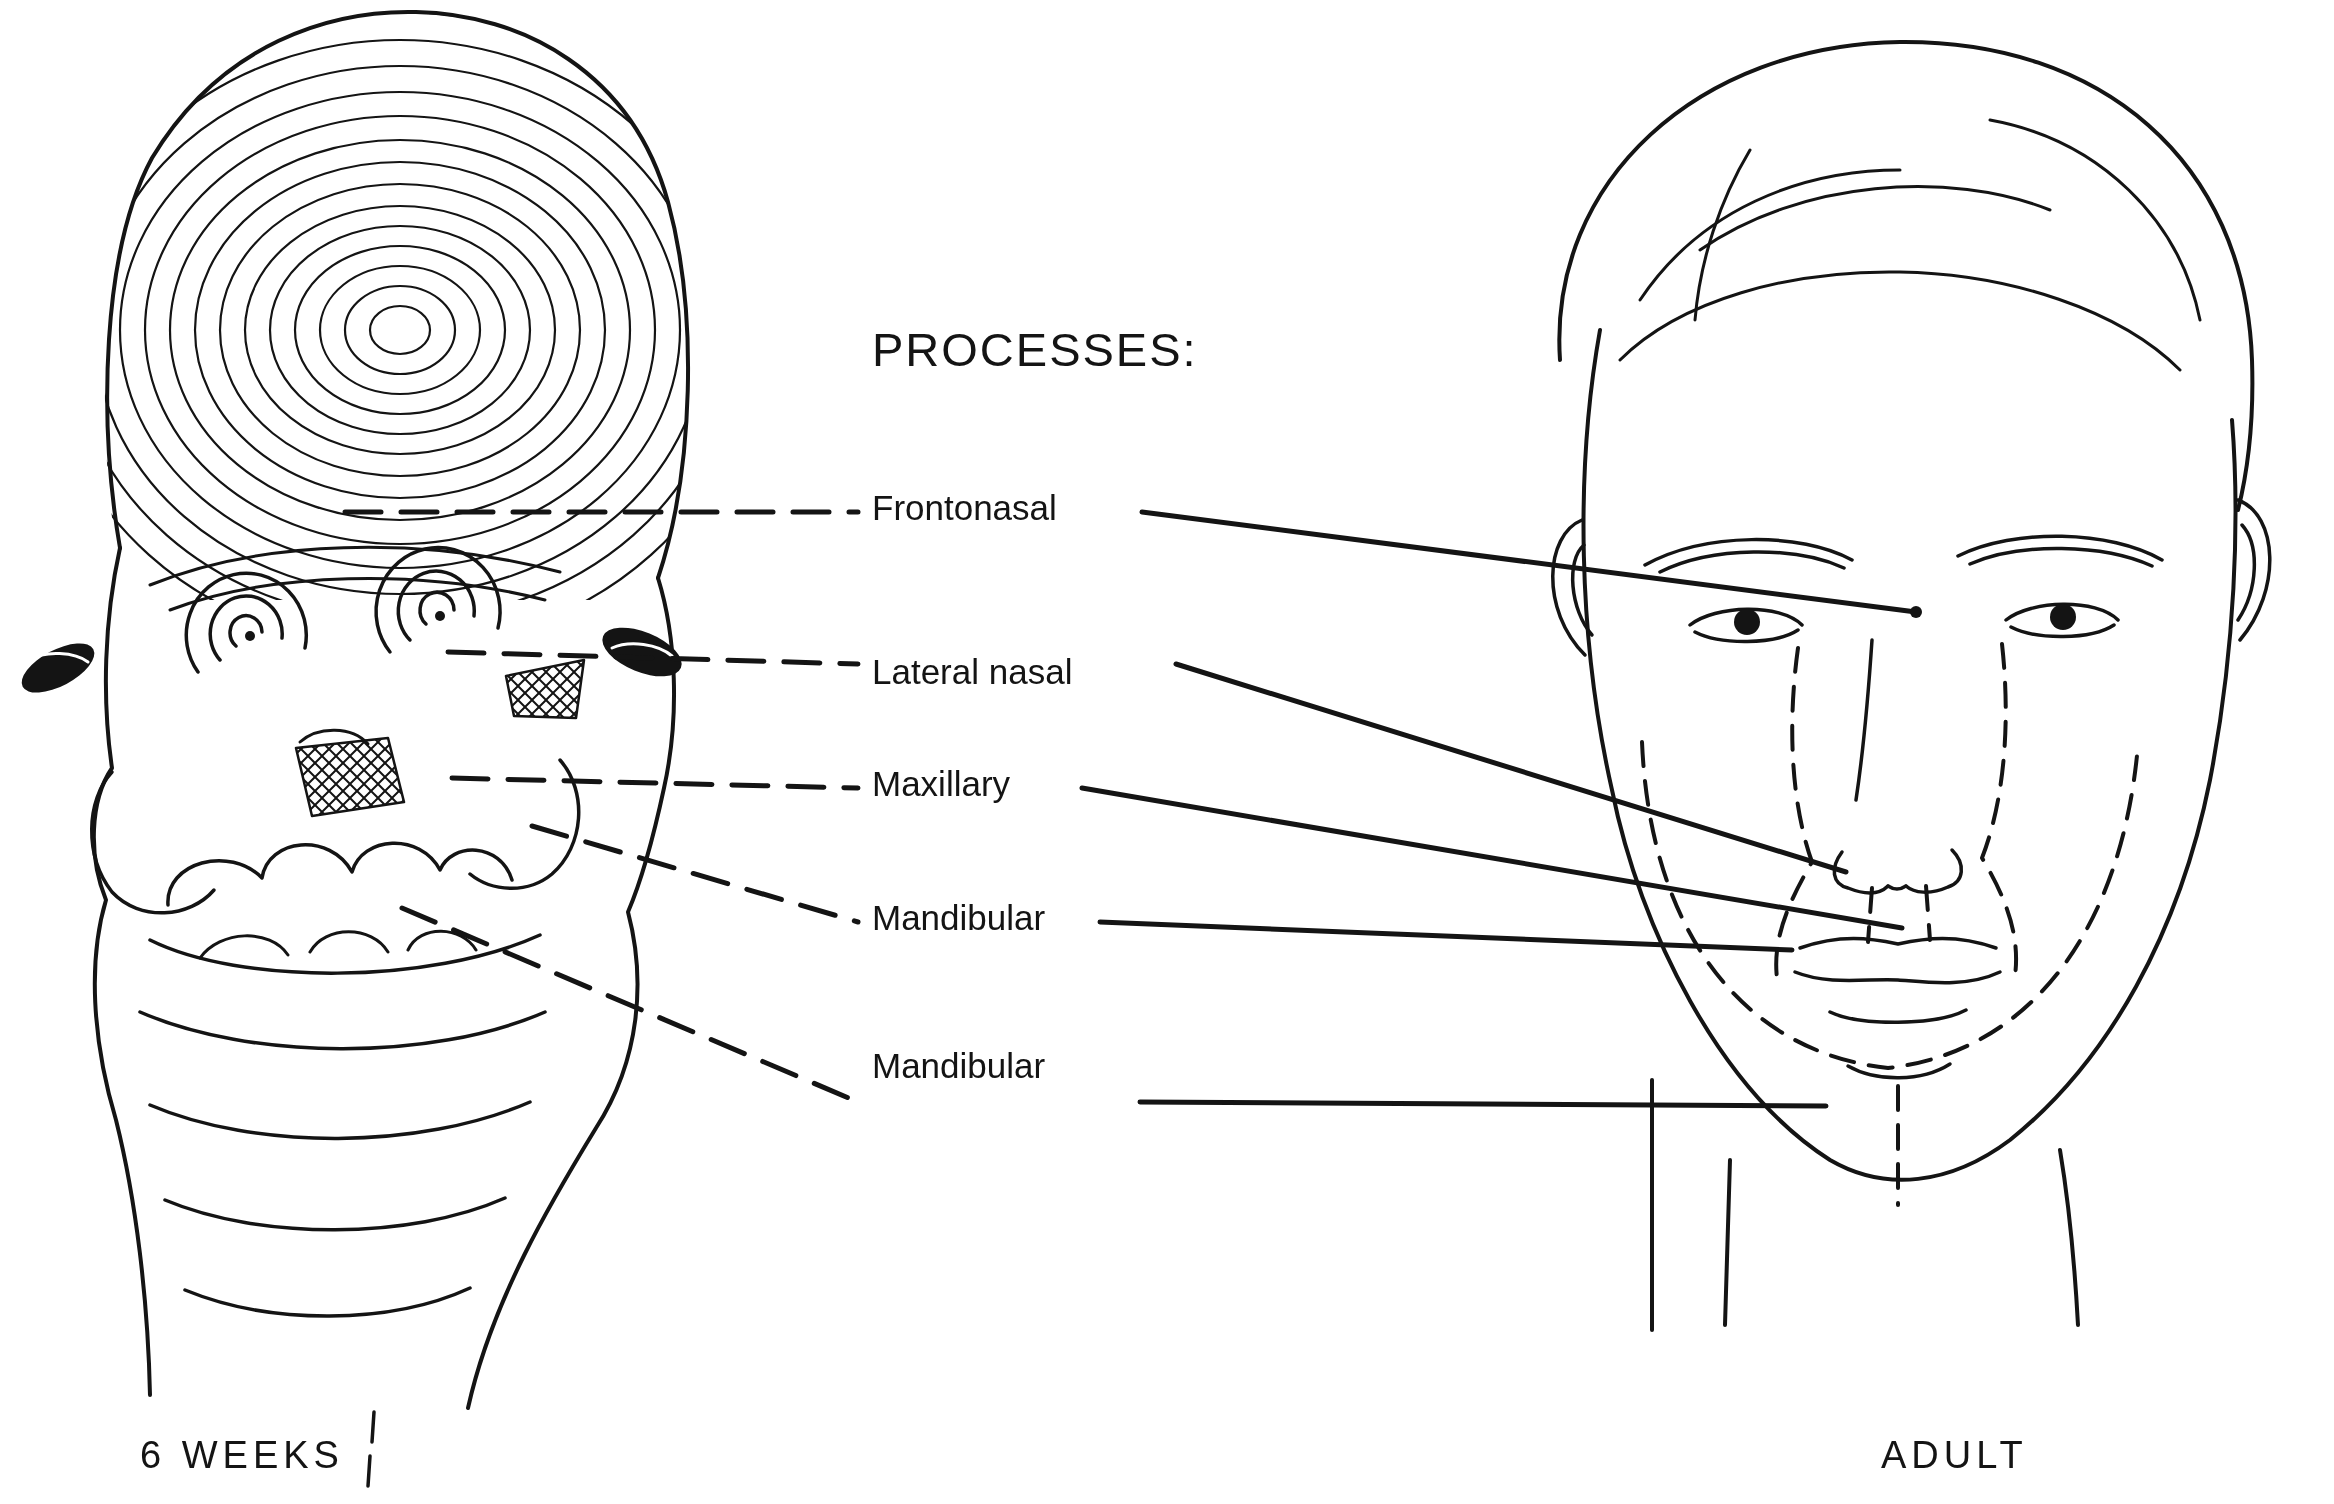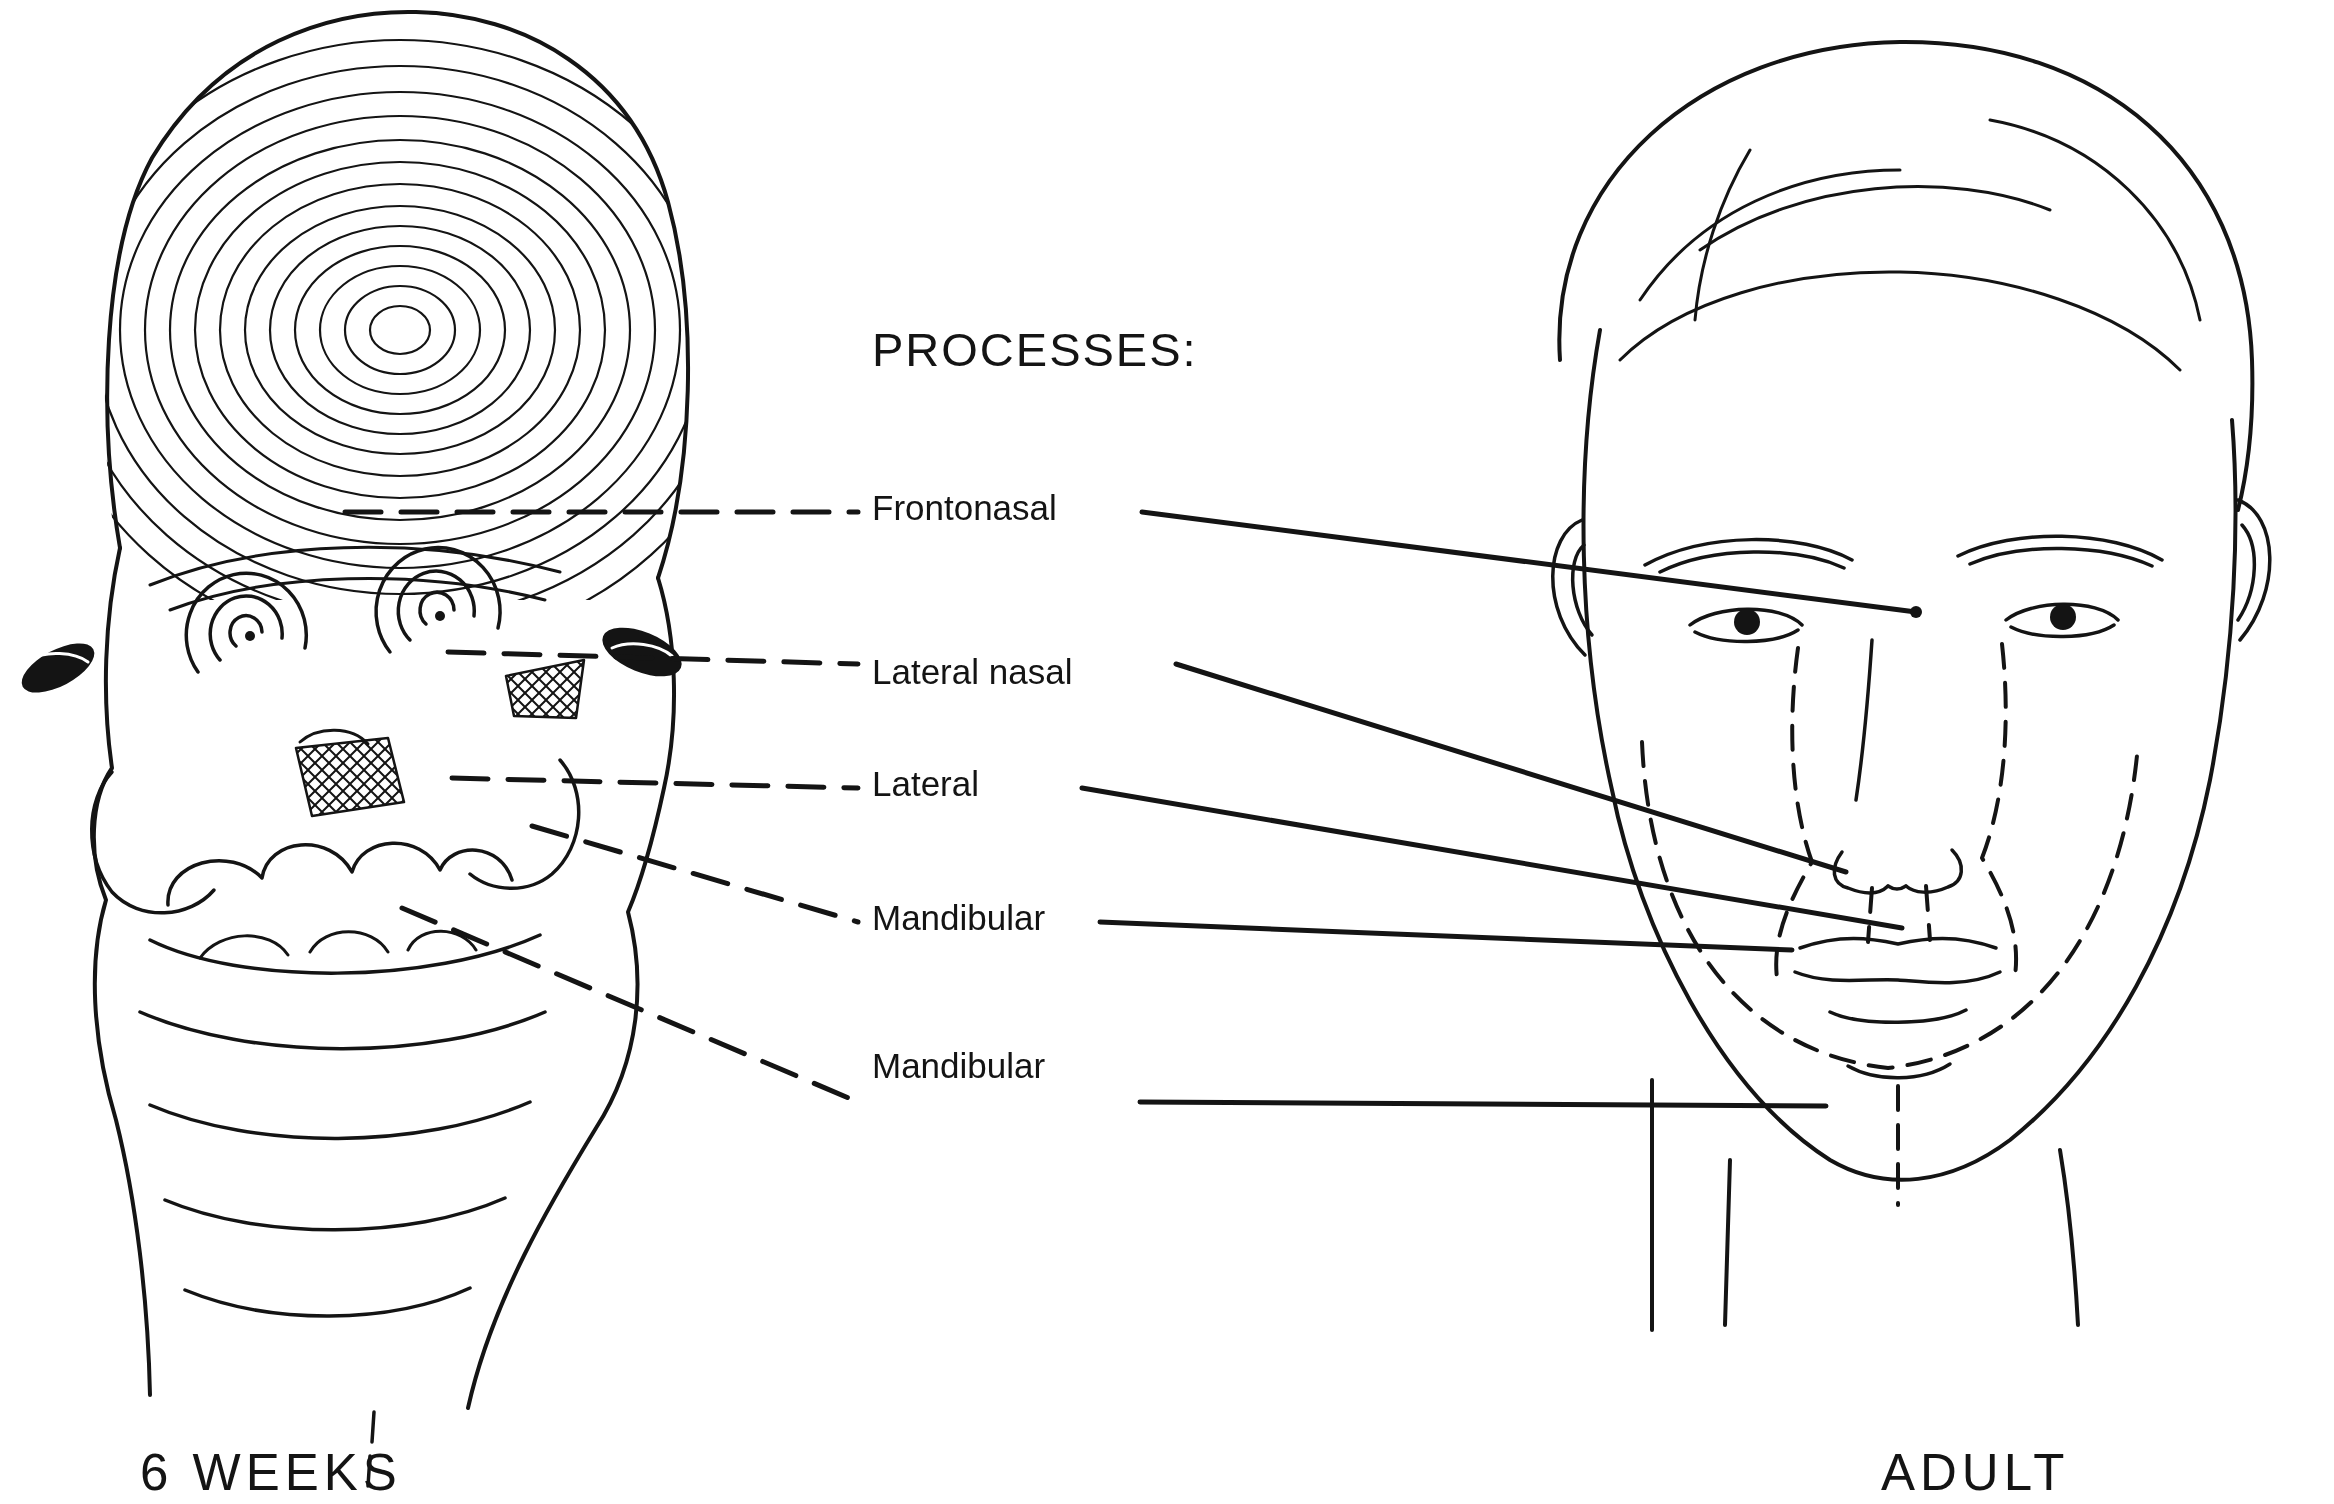--- a/index.html
+++ b/index.html
@@ -1,21 +1,21 @@
 <!DOCTYPE html>
 <html><head>
 <meta charset="utf-8">
 <style>
   html,body{margin:0;padding:0;background:#ffffff;}
   .stage{position:relative;width:2334px;height:1504px;background:#ffffff;overflow:hidden;}
   .stage svg{position:absolute;left:0;top:0;}
   .lbl{position:absolute;font-family:"Liberation Sans",sans-serif;color:#141414;white-space:nowrap;font-weight:500;}
   .heading{font-size:47px;letter-spacing:2px;}
   .process{font-size:35px;}
-  .caption{font-size:51px;letter-spacing:5px;margin-top:9px;}
+  .caption{font-size:38px;letter-spacing:5px;}
 </style>
 </head>
 <body>
 
 <div class="stage">
 
   <svg width="2334" height="1504" viewBox="0 0 2334 1504" fill="none" stroke-linecap="round" stroke-linejoin="round">
     <defs>
       <clipPath id="domeClip">
         <path d="M 118 560 C 95 420 100 250 152 158 C 222 42 332 10 416 12 C 522 14 632 72 668 202 C 698 312 694 470 658 578 L 600 600 L 160 600 Z"></path>
@@ -178,21 +178,21 @@
       <circle cx="1916" cy="612" r="6" fill="#141414" stroke="none"></circle>
     </g>
   </svg>
 
   <div class="lbl heading" style="left:872px;top:322px;">PROCESSES:</div>
 
   <div class="lbl process" style="left:872px;top:488px;">Frontonasal</div>
 
   <div class="lbl process" style="left:872px;top:652px;">Lateral nasal</div>
 
-  <div class="lbl process" style="left:872px;top:764px;">Lateral</div>
+  <div class="lbl process" style="left:872px;top:764px;">Maxillary</div>
 
   <div class="lbl process" style="left:872px;top:898px;">Mandibular</div>
 
   <div class="lbl process" style="left:872px;top:1046px;text-align:center;">Mandibular</div>
 
   <div class="lbl caption" style="left:140px;top:1434px;">6 WEEKS</div>
 
   <div class="lbl caption" style="left:1881px;top:1434px;">ADULT</div>
 
 </div>

